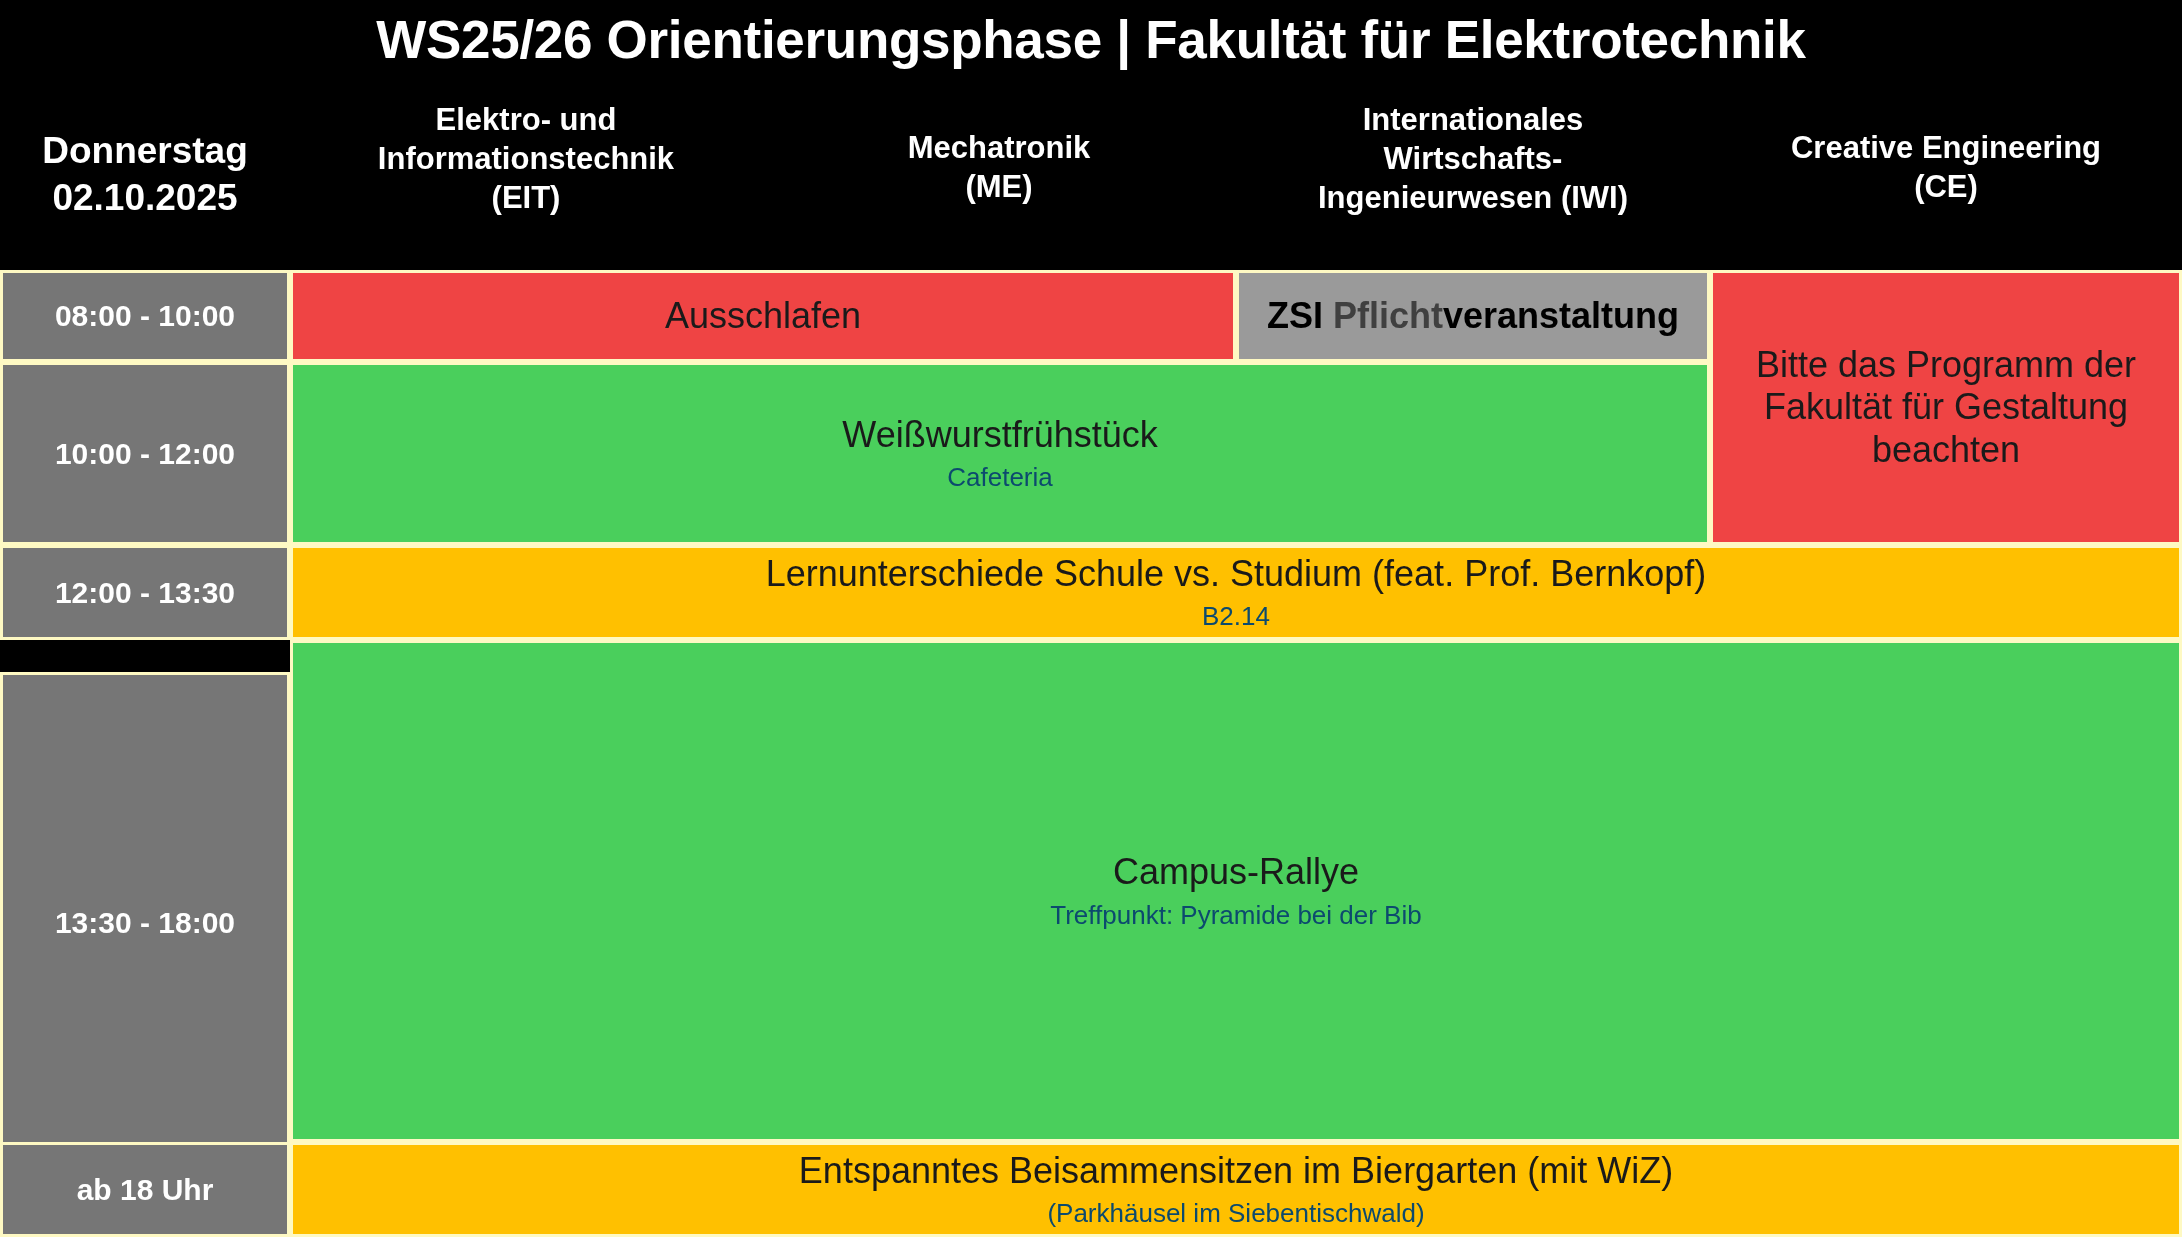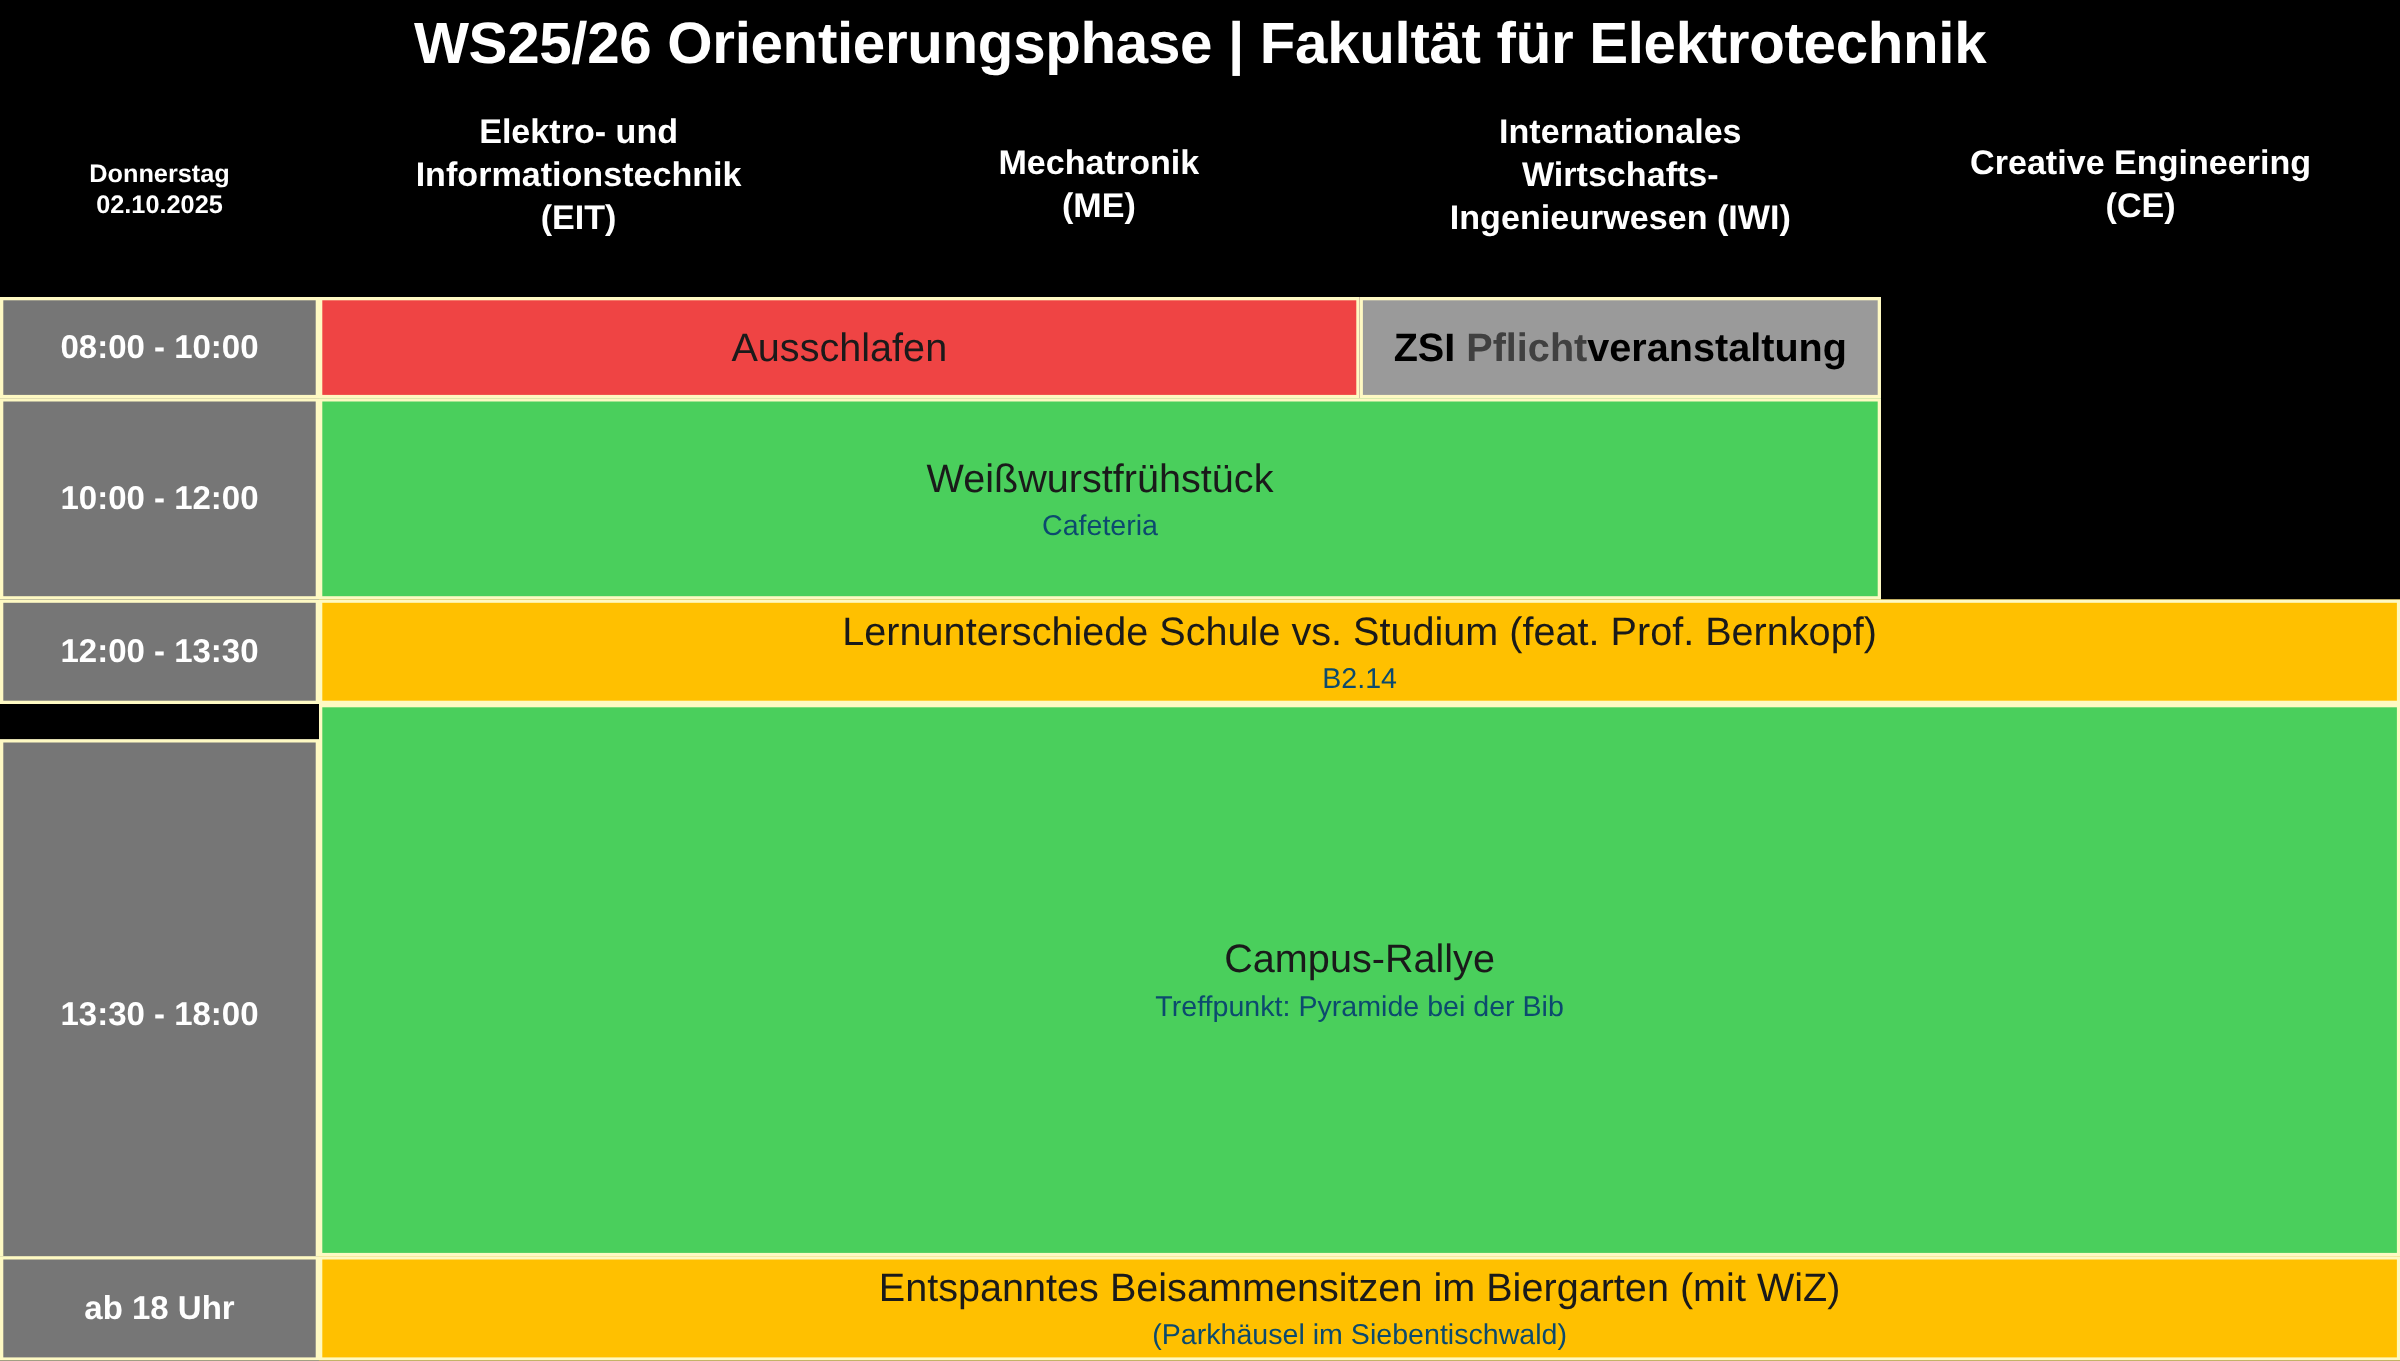--- a/index.html
+++ b/index.html
@@ -18,21 +18,21 @@
     text-align: center; color: #ffffff;
     font-size: 53px; font-weight: bold; letter-spacing: -0.3px;
     line-height: 64px; white-space: nowrap;
   }
 
   
   .col-head {
     position: absolute; color: #ffffff; text-align: center;
     font-weight: bold; line-height: 1.26;
   }
-  .col-head.time-head { left: 0px;    top: 143px; width: 290px; font-size: 23px; }
+  .col-head.time-head { left: 0px;    top: 128px; width: 290px; font-size: 37px; }
   .col-head.eit       { left: 290px;  top: 100px; width: 472px; font-size: 31px; }
   .col-head.me        { left: 762px;  top: 128px; width: 474px; font-size: 31px; }
   .col-head.iwi       { left: 1236px; top: 100px; width: 474px; font-size: 31px; }
   .col-head.ce        { left: 1710px; top: 128px; width: 472px; font-size: 31px; }
 
   
   .cell {
     position: absolute;
     border: 3px solid #fef9c3;
     display: flex; flex-direction: column;
@@ -100,20 +100,25 @@
   </div>
 
   <div class="cell bg-lightgray" style="left:290px; top:270px; width:946px; height:92px;">
     <div class="main">Ausschlafen</div>
   </div>
 
   <div class="cell bg-midgray" style="left:1236px; top:270px; width:474px; height:92px;">
     <div class="zsi-label"><span>ZSI </span><span class="red-em">Pflicht</span><span>veranstaltung</span></div>
   </div>
 
+  <div class="cell bg-lightgray multiline" style="left:1710px; top:270px; width:472px; height:275px;">
+    <div class="main">Bitte das Programm der</div>
+    <div class="main">Fakultät für Gestaltung</div>
+    <div class="main">beachten</div>
+  </div>
 
   <div class="cell timecell" style="top:362px; height:183px;">
     <div class="main">10:00 - 12:00</div>
   </div>
 
   <div class="cell bg-green" style="left:290px; top:362px; width:1420px; height:183px;">
     <div class="main">Weißwurstfrühstück</div>
     <div class="sub">Cafeteria</div>
   </div>
 

